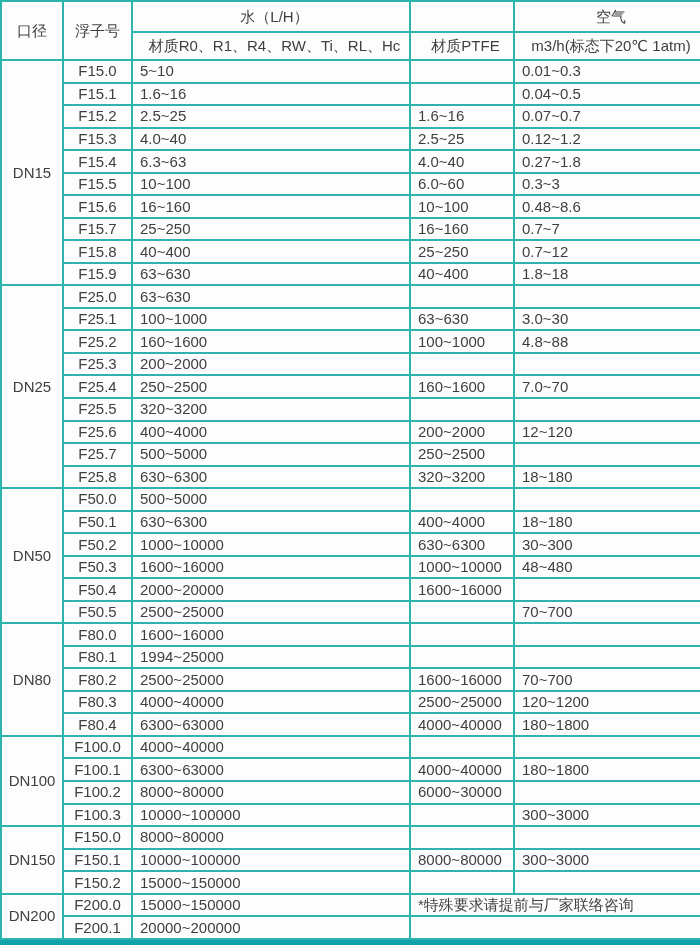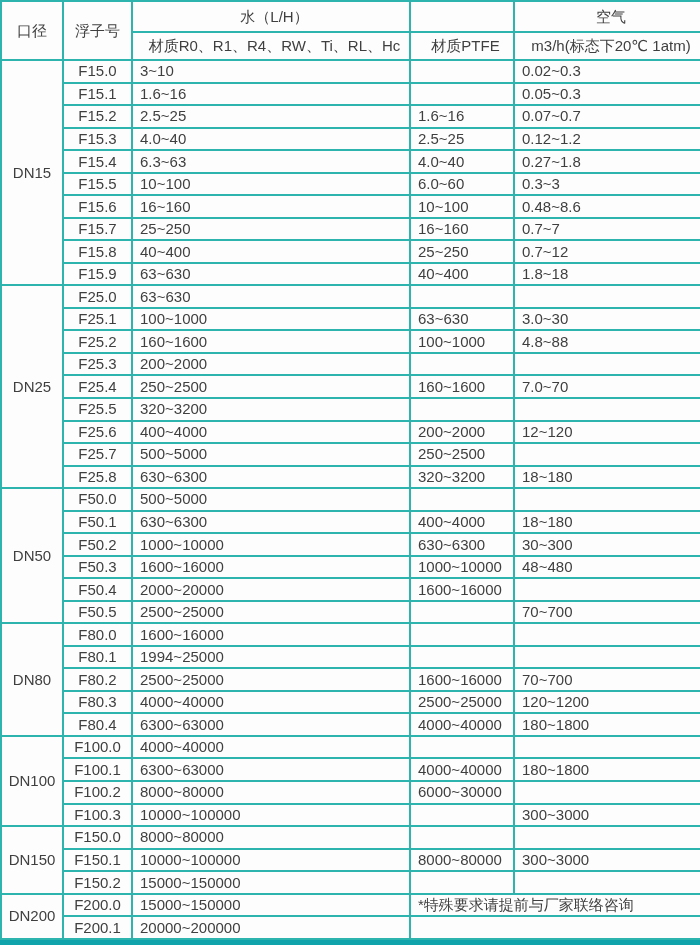--- a/index.html
+++ b/index.html
@@ -50,29 +50,29 @@
       <tr class="r2">
         <th class="hdr">材质R0、R1、R4、RW、Ti、RL、Hc</th>
         <th class="hdr">材质PTFE</th>
         <th class="hdr">m3/h(标态下20℃ 1atm)</th>
       </tr>
     </thead>
     <tbody>
         <tr>
           <td class="ctr" rowspan="10">DN15</td>
           <td class="ctr">F15.0</td>
-          <td class="val">3~10</td>
-          <td class="val"></td>
-          <td class="val">0.02~0.3</td>
+          <td class="val">5~10</td>
+          <td class="val"></td>
+          <td class="val">0.01~0.3</td>
         </tr>
         <tr>
           <td class="ctr">F15.1</td>
           <td class="val">1.6~16</td>
           <td class="val"></td>
-          <td class="val">0.05~0.3</td>
+          <td class="val">0.04~0.5</td>
         </tr>
         <tr>
           <td class="ctr">F15.2</td>
           <td class="val">2.5~25</td>
           <td class="val">1.6~16</td>
           <td class="val">0.07~0.7</td>
         </tr>
         <tr>
           <td class="ctr">F15.3</td>
           <td class="val">4.0~40</td>

